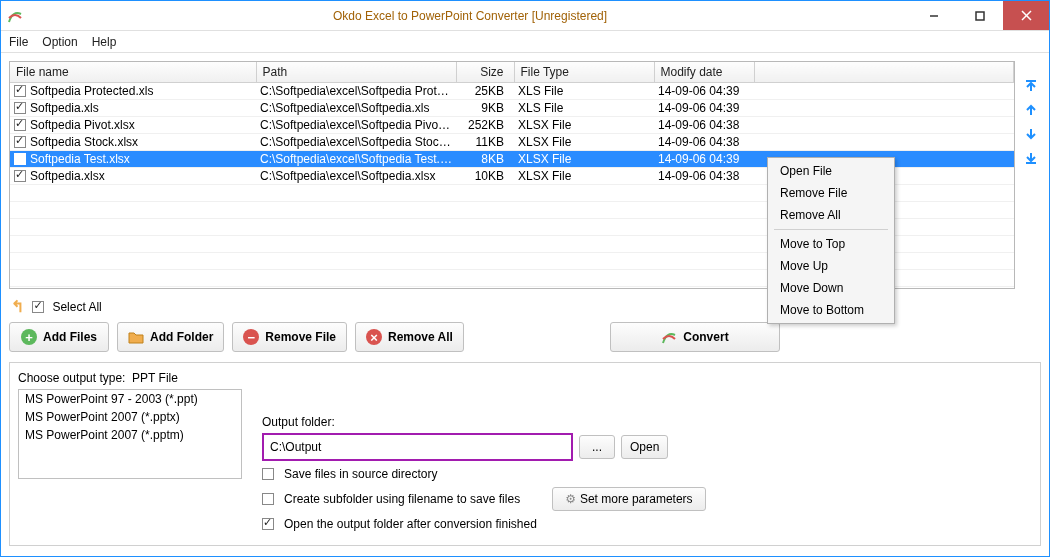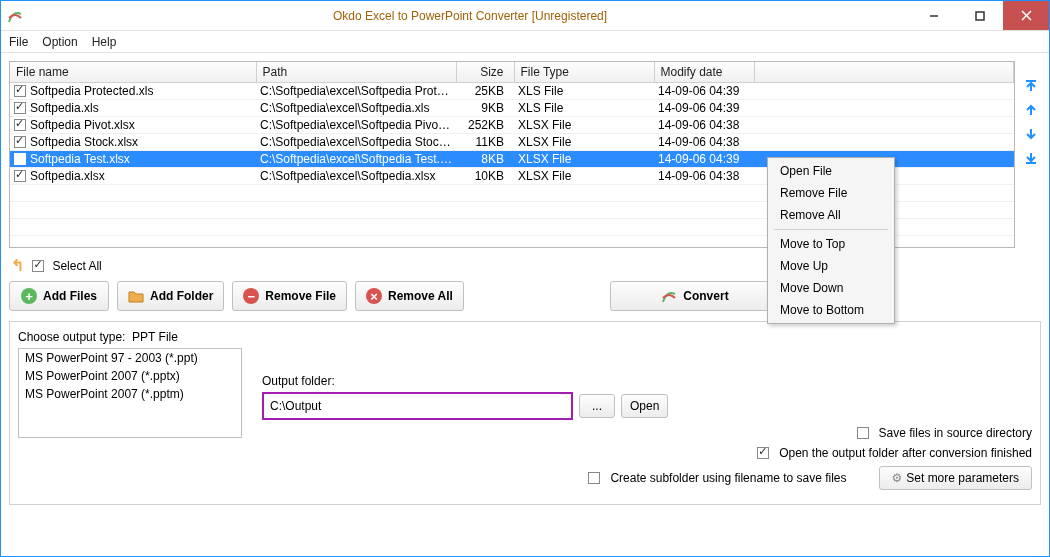--- a/index.html
+++ b/index.html
@@ -14,21 +14,21 @@
 .winbtn.close { background: #c75050; color: #fff; }
 .winbtn svg { display:block; }
 
 
 .menubar { height: 22px; display: flex; align-items: center; padding: 0 8px; gap: 14px; border-bottom: 1px solid #e0e0e0; }
 .menubar span { color: #222; cursor: default; }
 
 
 .content { position: relative; padding: 8px 8px 0 8px; }
 .filezone { display: flex; gap: 6px; }
-.table-wrap { flex: 1; border: 1px solid #b8b8b8; background: #fff; height: 187px; overflow: hidden; }
+.table-wrap { flex: 1; border: 1px solid #b8b8b8; background: #fff; height: 228px; overflow: hidden; }
 table { width: 100%; border-collapse: collapse; table-layout: fixed; }
 thead th { background: linear-gradient(#fdfdfd,#f0f0f0); border: 1px solid #d0d0d0; border-top:none; border-left:none; text-align: left; padding: 2px 6px; font-weight: normal; height: 20px; color:#222;}
 thead th:first-child{border-left:none;}
 tbody td { padding: 1px 4px; height: 17px; border-bottom: 1px solid #f0f0f0; white-space: nowrap; overflow: hidden; text-overflow: ellipsis; }
 tbody tr.selected td { background: #2a8cff; color: #fff; }
 tbody td.size { text-align: right; padding-right: 10px;}
 .chk { display:inline-block; width:12px; height:12px; border:1px solid #888; margin-right:4px; vertical-align:-2px; position:relative; background:#fff;}
 .chk.on::after{content:"✓"; position:absolute; top:-3px; left:0px; font-size:11px; color:#222;}
 tr.selected .chk{border-color:#fff;} tr.selected .chk.on::after{color:#fff;}
 
@@ -44,21 +44,21 @@
 
 
 .panel { border:1px solid #d0d0d0; padding:8px; display:flex; gap:20px; }
 .col1{width:224px;}
 .list{border:1px solid #c0c0c0;height:90px;background:#fff;margin-top:4px;}
 .list div{padding:2px 6px;}
 .col2{flex:1;margin-top:44px;}
 .field{display:flex;align-items:center;gap:6px;margin:4px 0;}
 .txt{border:2px solid #a21caf;height:22px;padding:12px 6px;width:311px;}
 .small{height:24px;min-width:36px;padding:0 8px;border:1px solid #c0c0c0;background:linear-gradient(#fdfdfd,#ececec);border-radius:3px;display:inline-flex;align-items:center;justify-content:center;gap:4px;cursor:default;}
-.checkline{display:flex;align-items:center;gap:6px;margin:6px 0;justify-content:flex-end;}
+.checkline{display:flex;align-items:center;gap:6px;margin:6px 0;}
 
 
 .ctxmenu{position:absolute;left:766px;top:156px;width:128px;background:#f5f5f5;border:1px solid #b0b0b0;box-shadow:2px 2px 4px rgba(0,0,0,.2);padding:2px;}
 .ctxmenu .item{padding:4px 10px;cursor:default;}
 .ctxmenu .sep{height:1px;background:#d0d0d0;margin:3px 4px;}
 
 
 .circ{width:16px;height:16px;border-radius:50%;display:inline-flex;align-items:center;justify-content:center;color:#fff;font-weight:bold;font-size:13px;line-height:1;}
 .green{background:#5cb85c;} .red{background:#d9534f;}
 .gear{color:#888;}
@@ -304,32 +304,32 @@
       <div class="field">
         <input class="txt" value="C:\Output" style="">
         <div class="small">...</div>
         <div class="small">Open</div>
       </div>
       <div class="checkline">
           <span class="chk" id="chk1"></span>
           <span>Save files in source directory</span>
         </div>
       <div class="checkline">
-          <span class="chk on" id="chk3"></span>
-          <span>Open the output folder after conversion finished</span>
-        </div>
-      <div class="checkline">
           <span class="chk" id="chk2"></span>
           <span>Create subfolder using filename to save files</span>
         <div style="flex:0 0 20px;"></div>
         <div class="small" style="padding:0 12px;">
             <span class="gear">⚙</span>
             <span>Set more parameters</span>
           </div>
       </div>
+      <div class="checkline">
+          <span class="chk on" id="chk3"></span>
+          <span>Open the output folder after conversion finished</span>
+        </div>
     </div>
   </div>
 </div>
 
 <div class="ctxmenu">
   <div class="item">Open File</div>
   <div class="item">Remove File</div>
   <div class="item">Remove All</div>
   <div class="sep"></div>
   <div class="item">Move to Top</div>

